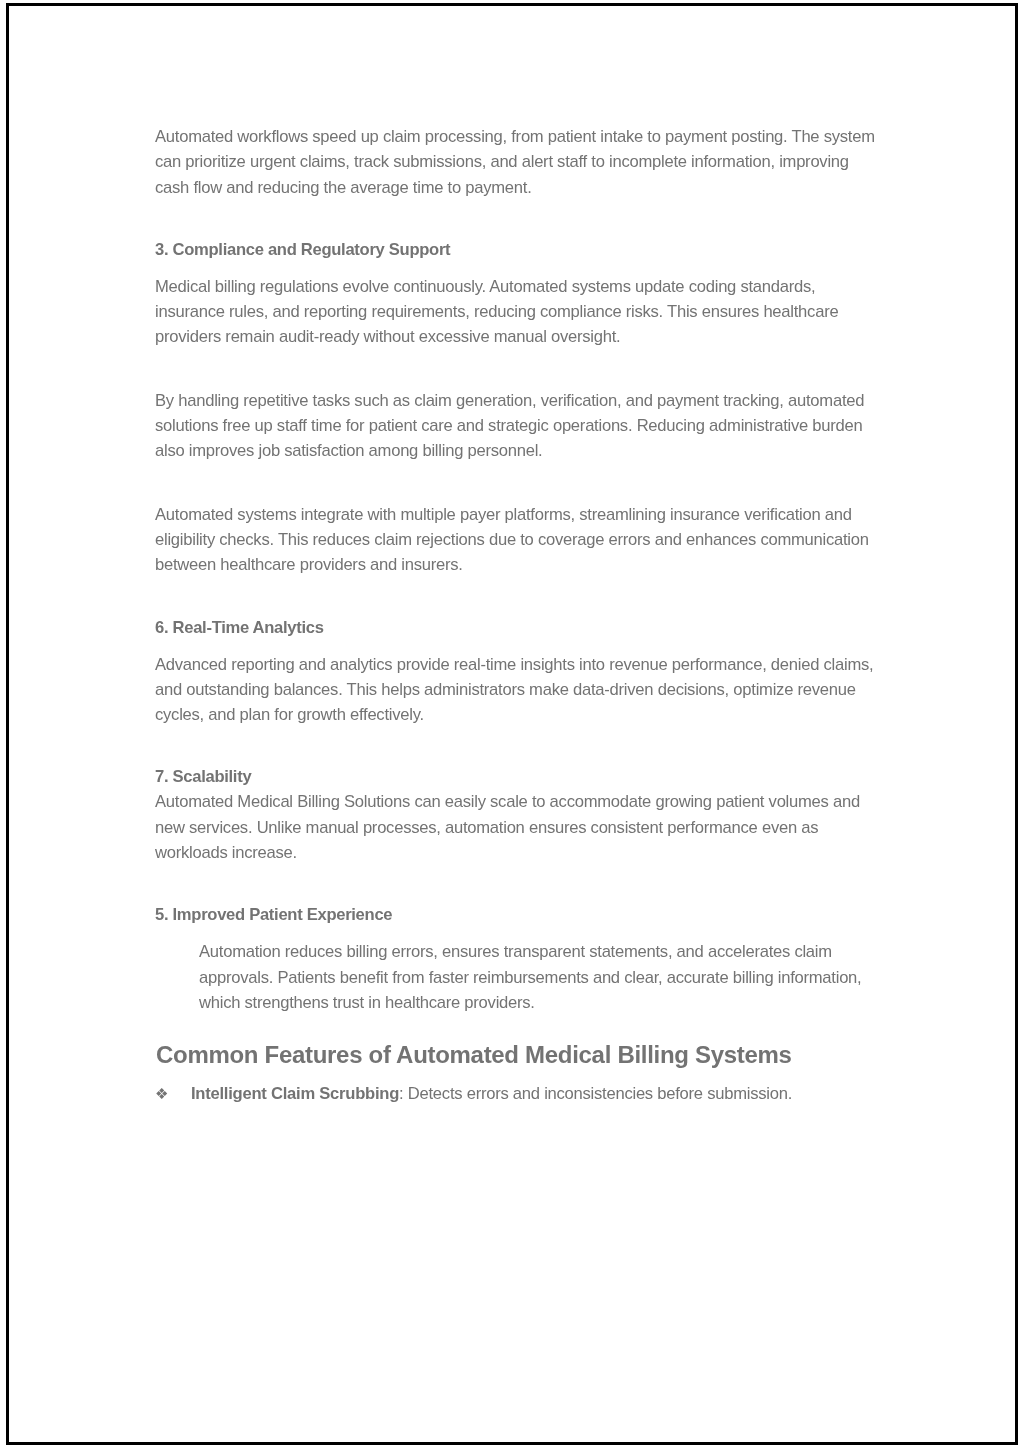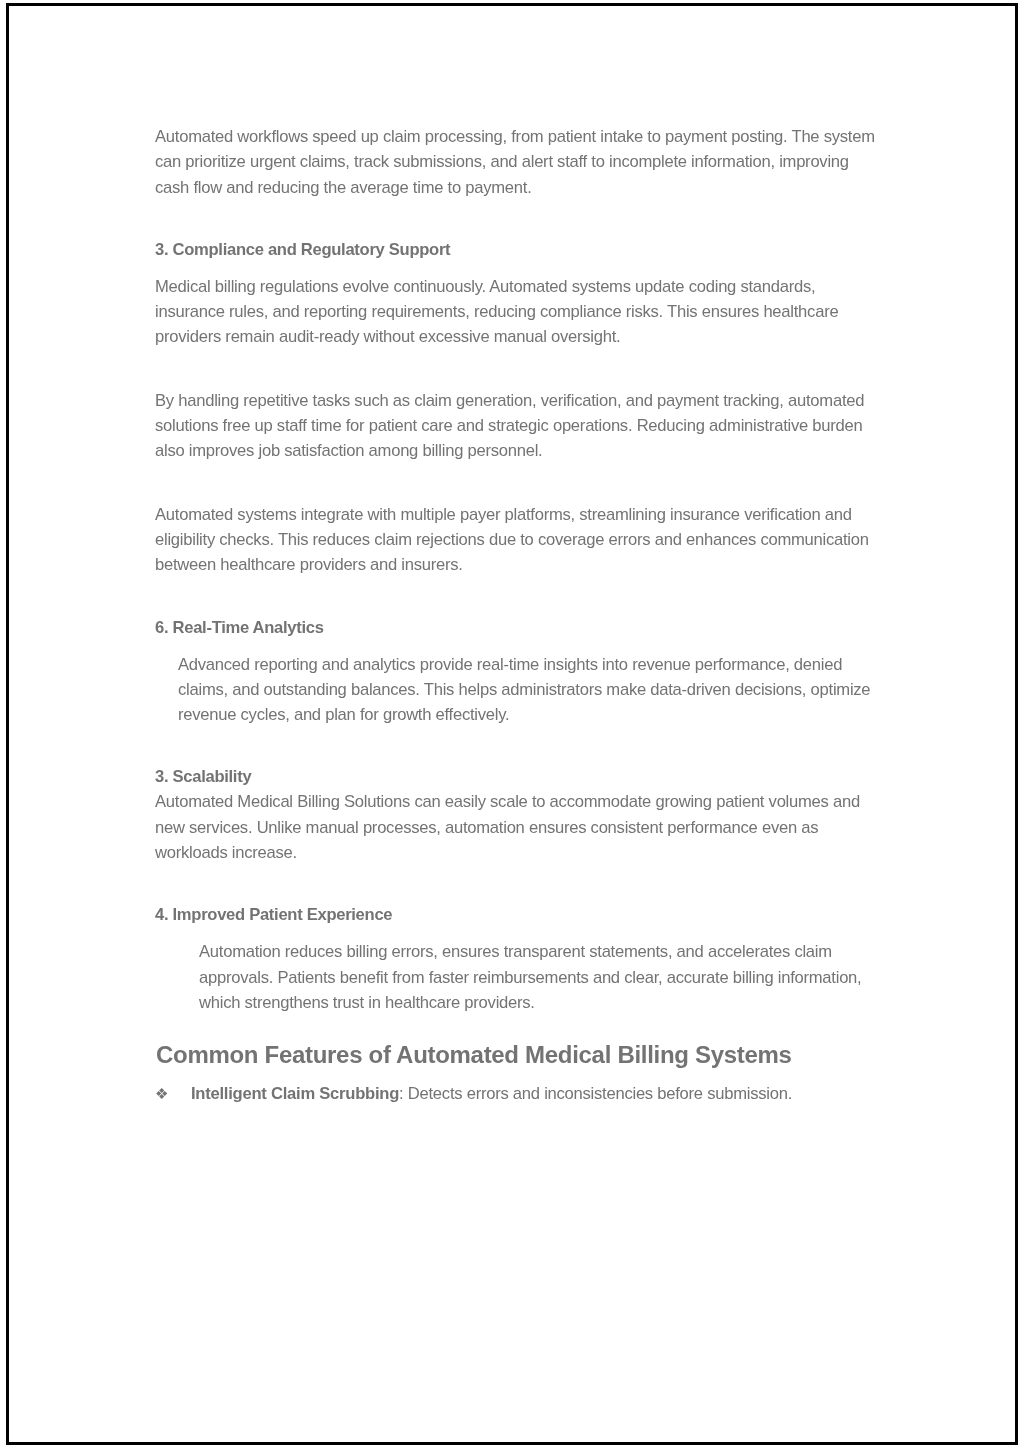--- a/index.html
+++ b/index.html
@@ -42,30 +42,30 @@
   <div style="margin-top:38px;">
     <p class="para" style="margin-top:12px;">By handling repetitive tasks such as claim generation, verification, and payment tracking, automated solutions free up staff time for patient care and strategic operations. Reducing administrative burden also improves job satisfaction among billing personnel.</p>
   </div>
 
   <div style="margin-top:38px;">
     <p class="para" style="margin-top:12px;">Automated systems integrate with multiple payer platforms, streamlining insurance verification and eligibility checks. This reduces claim rejections due to coverage errors and enhances communication between healthcare providers and insurers.</p>
   </div>
 
   <div style="margin-top:38px;">
     <h3 class="sub-heading">6. Real-Time Analytics</h3>
-    <p class="para" style="margin-top:12px;margin-left:23px;">Advanced reporting and analytics provide real-time insights into revenue performance, denied claims, and outstanding balances. This helps administrators make data-driven decisions, optimize revenue cycles, and plan for growth effectively.</p>
+    <p class="para" style="margin-top:12px;">Advanced reporting and analytics provide real-time insights into revenue performance, denied claims, and outstanding balances. This helps administrators make data-driven decisions, optimize revenue cycles, and plan for growth effectively.</p>
   </div>
 
   <div style="margin-top:38px;">
-    <h3 class="sub-heading">3. Scalability</h3>
+    <h3 class="sub-heading">7. Scalability</h3>
     <p class="para" style="">Automated Medical Billing Solutions can easily scale to accommodate growing patient volumes and new services. Unlike manual processes, automation ensures consistent performance even as workloads increase.</p>
   </div>
 
   <div style="margin-top:38px;">
-    <h3 class="sub-heading">4. Improved Patient Experience</h3>
+    <h3 class="sub-heading">5. Improved Patient Experience</h3>
     <p class="para" style="margin-top:12px;margin-left:44px;">Automation reduces billing errors, ensures transparent statements, and accelerates claim approvals. Patients benefit from faster reimbursements and clear, accurate billing information, which strengthens trust in healthcare providers.</p>
   </div>
 
   <div style="margin-top:26px;">
     <h2 class="section-heading">Common Features of Automated Medical Billing Systems</h2>
     <ul class="list" style="margin-top:12px;">
       <li class="list-item">
         <span class="bullet">❖</span>
         <span class="bold">Intelligent Claim Scrubbing</span><span>: Detects errors and inconsistencies before submission.</span>
       </li>

